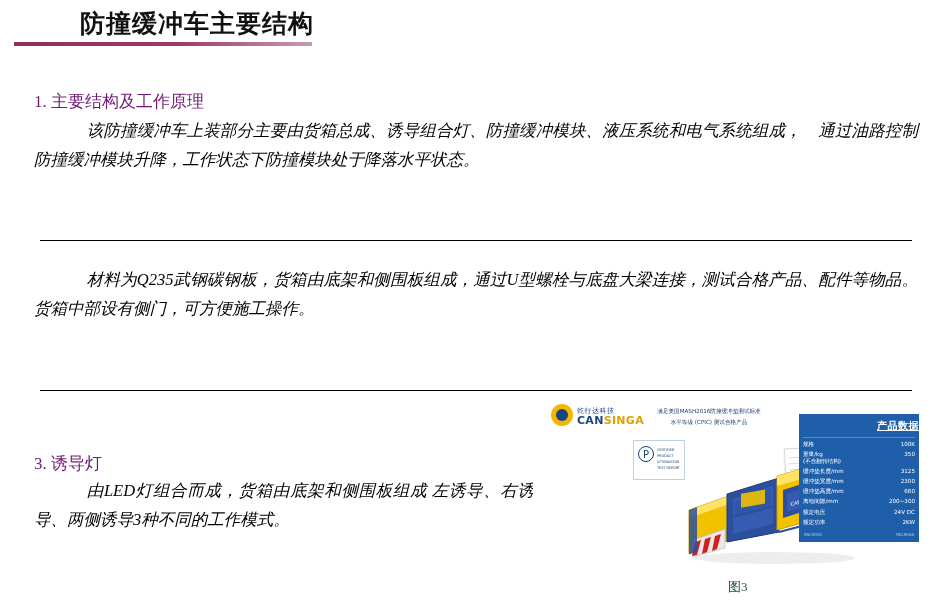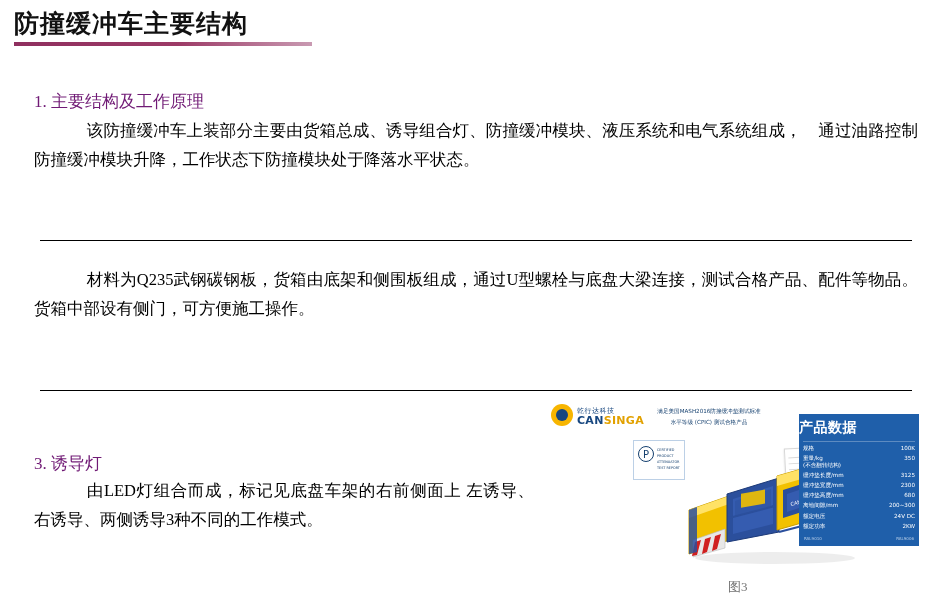--- a/index.html
+++ b/index.html
@@ -25,20 +25,21 @@
     width: 300px;
   }
   .title-text {
     font-family: "DejaVu Sans", "Liberation Sans", sans-serif;
     font-weight: bold;
     font-size: 25px;
     letter-spacing: 1px;
     color: #111111;
     line-height: 1.1;
     white-space: nowrap;
+    text-align: right;
   }
   .title-rule {
     margin-top: 4px;
     height: 4px;
     width: 298px;
     background: linear-gradient(to right, #8f2f5f 0%, #9c3a66 55%, #c99ab2 100%);
   }
 
   
   .section {
@@ -50,21 +51,21 @@
     font-size: 17px;
     line-height: 1.45;
     color: #701a75;
   }
   .para {
     font-size: 16.5px;
     line-height: 1.75;
     color: #000;
     text-align: justify;
   }
-  .indent { text-indent: 3.2em; }
+  .indent { text-indent: 3.2em; font-style: italic; }
 
   .rule {
     position: absolute;
     left: 40px;
     width: 872px;
     height: 1px;
     background: #000000;
   }
 
   
@@ -85,21 +86,21 @@
     width: 392px;
     height: 180px;
     background: #ffffff;
     overflow: hidden;
   }
   .fig-caption {
     position: absolute;
     left: 728px;
     top: 578px;
     font-size: 13px;
-    color: #737373;
+    color: #14532d;
     font-family: "Liberation Serif", serif;
   }
 
   
   .brand {
     position: absolute;
     left: 18px;
     top: 8px;
     display: flex;
     align-items: flex-end;
@@ -203,25 +204,26 @@
     position: absolute;
     right: 6px;
     top: 18px;
     width: 120px;
     background: #1f5faa;
     color: #ffffff;
     font-family: "DejaVu Sans", sans-serif;
     padding: 3px 0 5px 0;
   }
   .spec-title {
-    text-align: left;
-    font-size: 14px;
+    text-align: right;
+    font-size: 10px;
     font-weight: bold;
     padding: 2px 0 3px 0;
     letter-spacing: .5px;
+    text-decoration: underline;
   }
   .spec-row {
     display: flex;
     font-size: 5.6px;
     line-height: 1.25;
     padding: 1.6px 4px;
   }
   .spec-row .k { flex: 1 1 auto; white-space: nowrap; }
   .spec-row .v { flex: 0 0 34px; text-align: right; white-space: nowrap; }
   .spec-sep {
@@ -256,21 +258,21 @@
 <div class="rule" id="rule1"></div>
 
 <div class="section" id="sec2">
   <div class="para indent">材料为Q235武钢碳钢板，货箱由底架和侧围板组成，通过U型螺栓与底盘大梁连接，测试合格产品、配件等物品。货箱中部设有侧门，可方便施工操作。</div>
 </div>
 
 <div class="rule" id="rule2"></div>
 
 <div class="section" id="sec3">
   <div class="sec-head">3. 诱导灯</div>
-  <div class="para indent">由LED灯组合而成，标记见底盘车架的右前侧面上  左诱导、右诱导、两侧诱导3种不同的工作模式。</div>
+  <div class="para indent">由LED灯组合而成，货箱由底架和侧围板组成  左诱导、右诱导、两侧诱导3种不同的工作模式。</div>
 </div>
 
 <div class="figure">
 
   <div class="brand">
     <div class="brand-mark"></div>
     <div class="brand-txt">
       <div class="brand-cn">乾行达科技</div>
       <div class="brand-en"><span>CAN</span><i>SINGA</i></div>
     </div>

